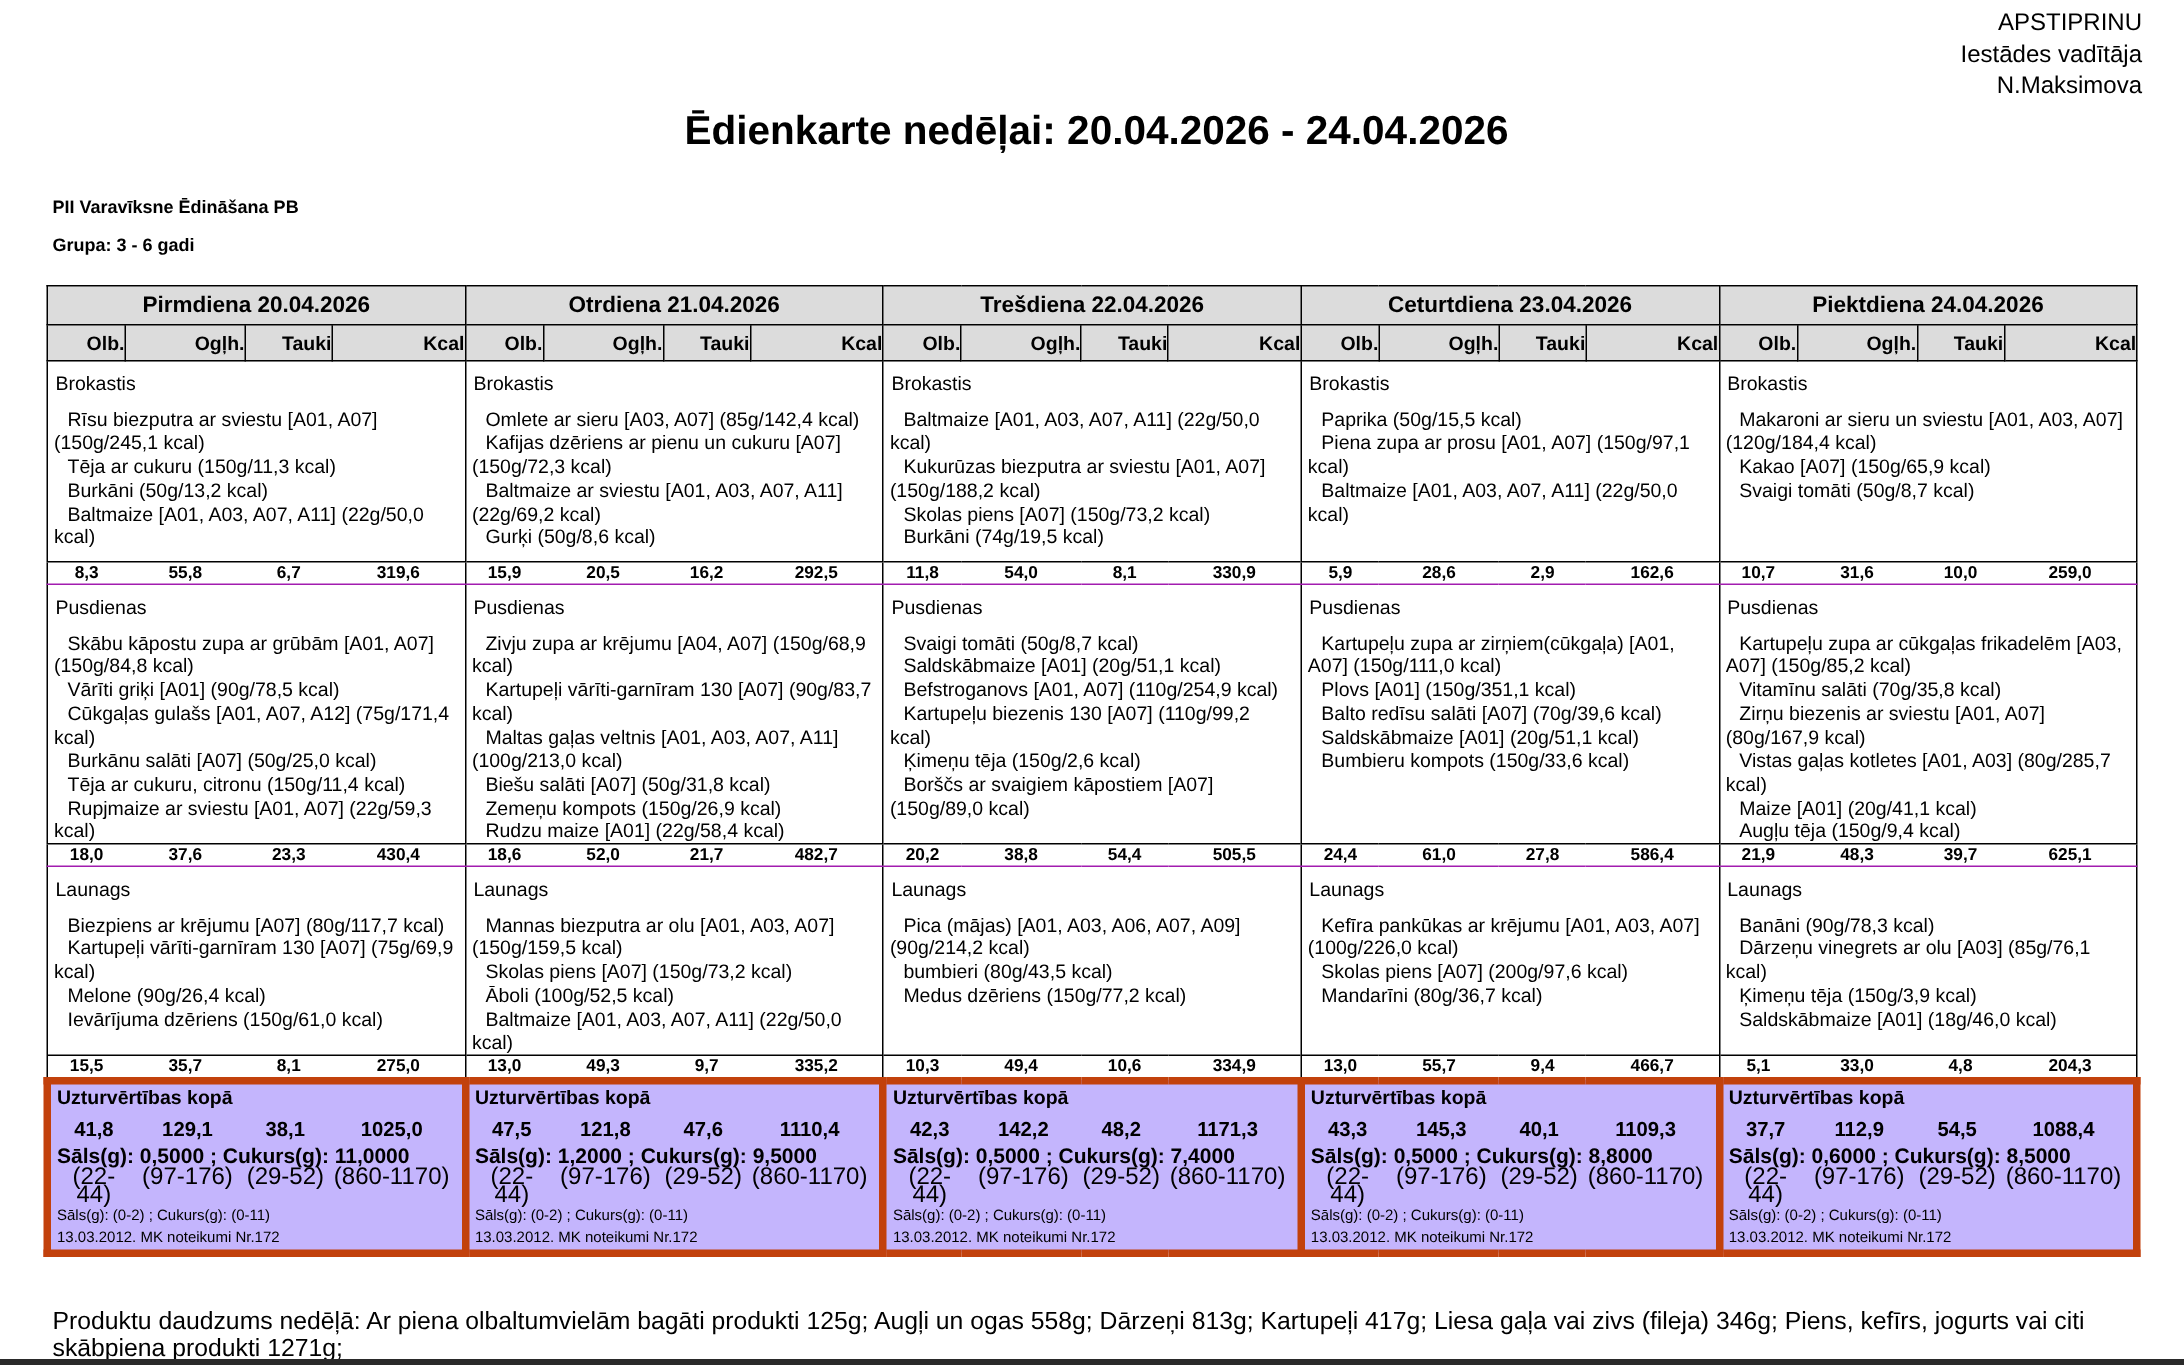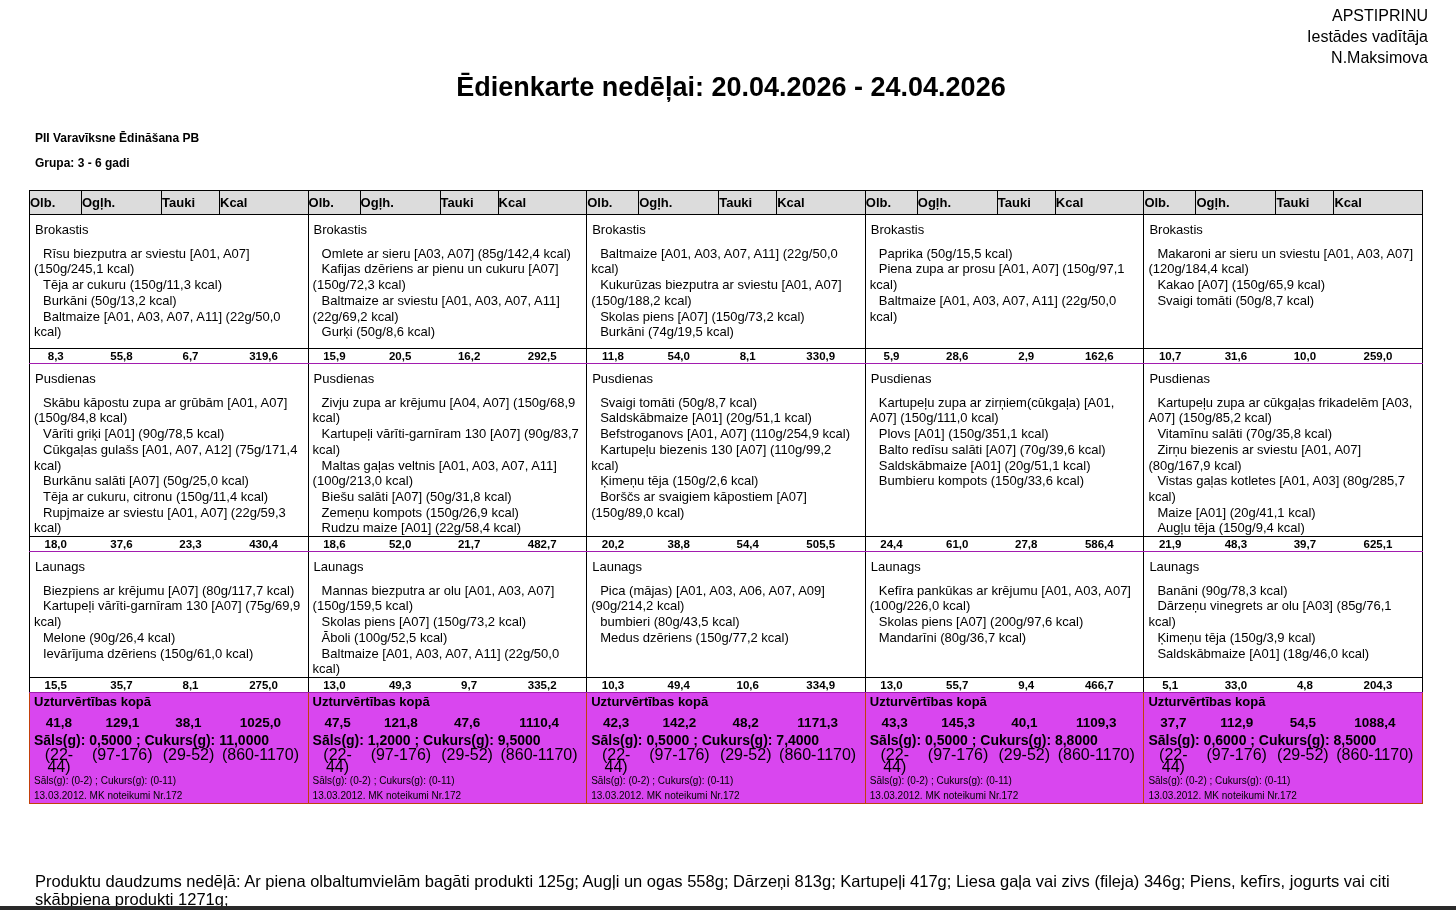--- a/index.html
+++ b/index.html
@@ -20,36 +20,36 @@
     position:absolute; left:29px; top:190px; width:1393px;
     border-collapse:collapse; table-layout:fixed;
   }
   table.menu td, table.menu th { padding:0; }
   .dayhead th {
     background:#dcdcdc; border:1px solid #000; height:25px;
     font-size:15px; font-weight:bold; text-align:center;
   }
   .colhead td {
     background:#dcdcdc; border:1px solid #000; height:23px;
-    font-size:13px; font-weight:bold; text-align:left;
+    font-size:13px; font-weight:bold; text-align:right;
   }
   .meal td.cell {
     border-left:1px solid #000; border-right:1px solid #000; border-top:1px solid #000;
     vertical-align:top; font-size:13px; line-height:15.7px; padding:0 4px 0 4px;
   }
   .meal-title { font-weight:normal; margin:7px 0 8px 1px; font-size:13px; }
   .dish { text-indent:9px; }
   .tot td {
     border-top:1px solid #000; border-bottom:1px solid #a21caf; height:14px;
     font-size:11.5px; font-weight:bold; text-align:center; line-height:14px;
   }
   .tot td.first { border-left:1px solid #000; }
   .tot td.last { border-right:1px solid #000; }
   .sum td.cell {
-    background:#d946ef; border:1px solid #c2410c; vertical-align:top;
+    background:#c4b5fd; border:5px solid #c2410c; vertical-align:top;
     padding:0 3px 0 4px; font-size:13px;
   }
   .sum-title { font-weight:bold; margin-top:1px; line-height:16px; }
   .sum-vals { display:flex; font-weight:bold; font-size:13.5px; margin-top:5px; line-height:16px; }
   .sum-vals span, .ranges span { text-align:center; }
   .c1 { width:52px; } .c2 { width:80px; } .c3 { width:58px; } .c4 { width:92px; }
   .salt { font-weight:bold; font-size:14px; line-height:18px; }
   .ranges { display:flex; font-size:16px; line-height:12px; }
   .small { font-size:10px; line-height:15px; }
   .footer {
@@ -91,20 +91,27 @@
       <col style="width: 52px;">
       <col style="width: 80px;">
       <col style="width: 58px;">
       <col style="width: 88.6px;">
       <col style="width: 52px;">
       <col style="width: 80px;">
       <col style="width: 58px;">
       <col style="width: 88.6px;">
     </colgroup>
   <thead>
+    <tr class="dayhead" id="dayhead">
+        <th colspan="4">Pirmdiena 20.04.2026</th>
+        <th colspan="4">Otrdiena 21.04.2026</th>
+        <th colspan="4">Trešdiena 22.04.2026</th>
+        <th colspan="4">Ceturtdiena 23.04.2026</th>
+        <th colspan="4">Piektdiena 24.04.2026</th>
+      </tr>
     <tr class="colhead" id="colhead">
         <td>Olb.</td>
         <td>Ogļh.</td>
         <td>Tauki</td>
         <td>Kcal</td>
         <td>Olb.</td>
         <td>Ogļh.</td>
         <td>Tauki</td>
         <td>Kcal</td>
         <td>Olb.</td>

